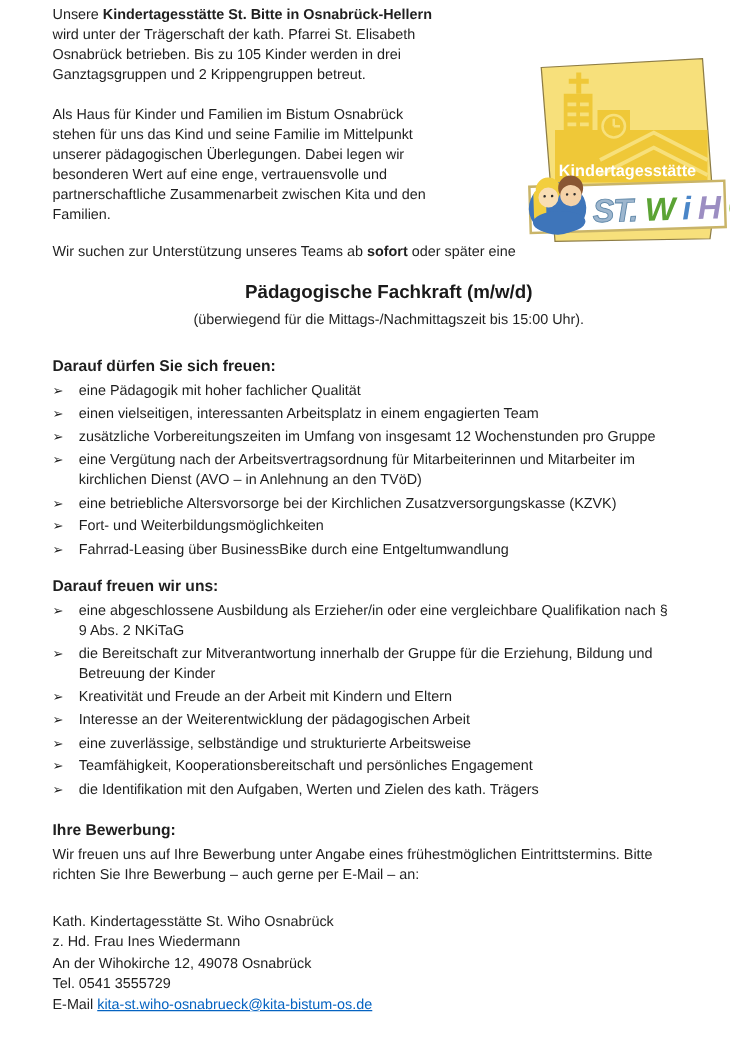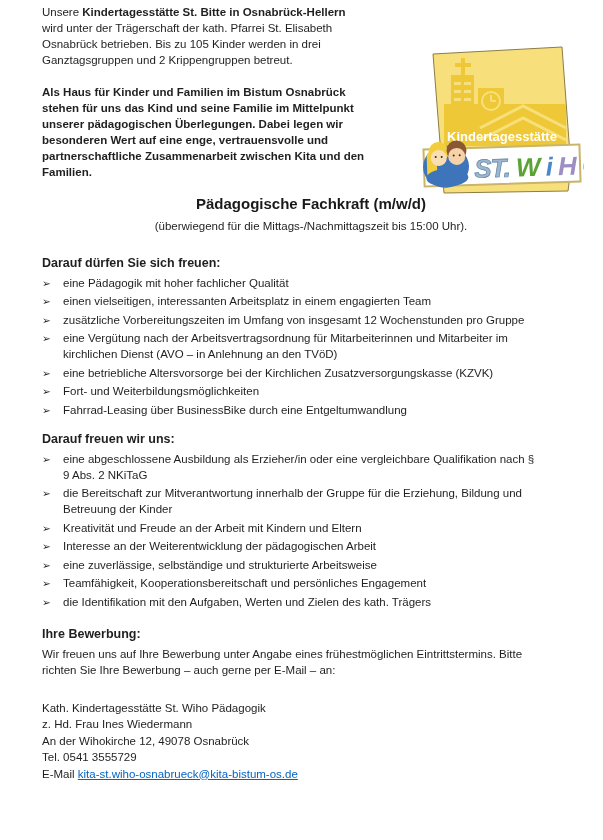--- a/index.html
+++ b/index.html
@@ -5,21 +5,21 @@
   html,body { margin:0; padding:0; background:#ffffff; }
   .page {
     position:relative; width:603px; height:840px; background:#ffffff;
     font-family:"Liberation Sans", sans-serif; font-size:11.5px; line-height:16px;
     color:#1f1f1f; overflow:hidden;
   }
   .content { position:absolute; left:42px; top:0; width:538px; }
   p { margin:0; }
   .intro { width:384px; white-space:pre-line; }
   .intro-1 { margin-top:4px; }
-  .intro-2 { margin-top:16px;font-weight:bold; }
+  .intro-2 { margin-top:16px; }
   .search-line { margin-top:14px; }
   b, strong { font-weight:bold; }
   .job-title {
     margin:13px 0 3px; text-align:center; font-size:15px; line-height:22px;
     font-weight:bold; color:#1a1a1a;
   }
   .job-sub { text-align:center; line-height:16.5px; }
   .sec-heading { font-size:12.5px; line-height:17px; font-weight:bold; margin:20px 0 3px; }
   .sec-heading.expect { margin-top:13px; }
   .sec-heading.apply { margin-top:16px; }
@@ -100,20 +100,21 @@
 Osnabrück betrieben. Bis zu 105 Kinder werden in drei
 Ganztagsgruppen und 2 Krippengruppen betreut.</span></p>
 
     <p class="intro intro-2">Als Haus für Kinder und Familien im Bistum Osnabrück
 stehen für uns das Kind und seine Familie im Mittelpunkt
 unserer pädagogischen Überlegungen. Dabei legen wir
 besonderen Wert auf eine enge, vertrauensvolle und
 partnerschaftliche Zusammenarbeit zwischen Kita und den
 Familien.</p>
 
+    <p class="search-line"><span>Wir suchen zur Unterstützung unseres Teams ab </span><strong>sofort</strong><span> oder später eine</span></p>
 
     <div class="job-title">Pädagogische Fachkraft (m/w/d)</div>
     <div class="job-sub">(überwiegend für die Mittags-/Nachmittagszeit bis 15:00 Uhr).</div>
 
     <div class="sec-heading">Darauf dürfen Sie sich freuen:</div>
     <ul class="arrow-list">
       <li>
           <span class="bullet">➢</span>
           <span class="li-text">eine Pädagogik mit hoher fachlicher Qualität</span>
         </li>
@@ -176,21 +177,21 @@
           <span class="bullet">➢</span>
           <span class="li-text">die Identifikation mit den Aufgaben, Werten und Zielen des kath. Trägers</span>
         </li>
     </ul>
 
     <div class="sec-heading apply">Ihre Bewerbung:</div>
     <p class="app-text">Wir freuen uns auf Ihre Bewerbung unter Angabe eines frühestmöglichen Eintrittstermins. Bitte
 richten Sie Ihre Bewerbung – auch gerne per E-Mail – an:</p>
 
     <div class="contact">
-      <div>Kath. Kindertagesstätte St. Wiho Pädagogik</div>
+      <div>Kath. Kindertagesstätte St. Wiho Osnabrück</div>
       <div>z. Hd. Frau Ines Wiedermann</div>
       <div>An der Wihokirche 12, 49078 Osnabrück</div>
       <div>Tel. 0541 3555729</div>
       <div><span>E-Mail </span><a class="email-link" href="#">kita-st.wiho-osnabrueck@kita-bistum-os.de</a></div>
     </div>
 
   </div>
 </div>
 
 </body></html>

